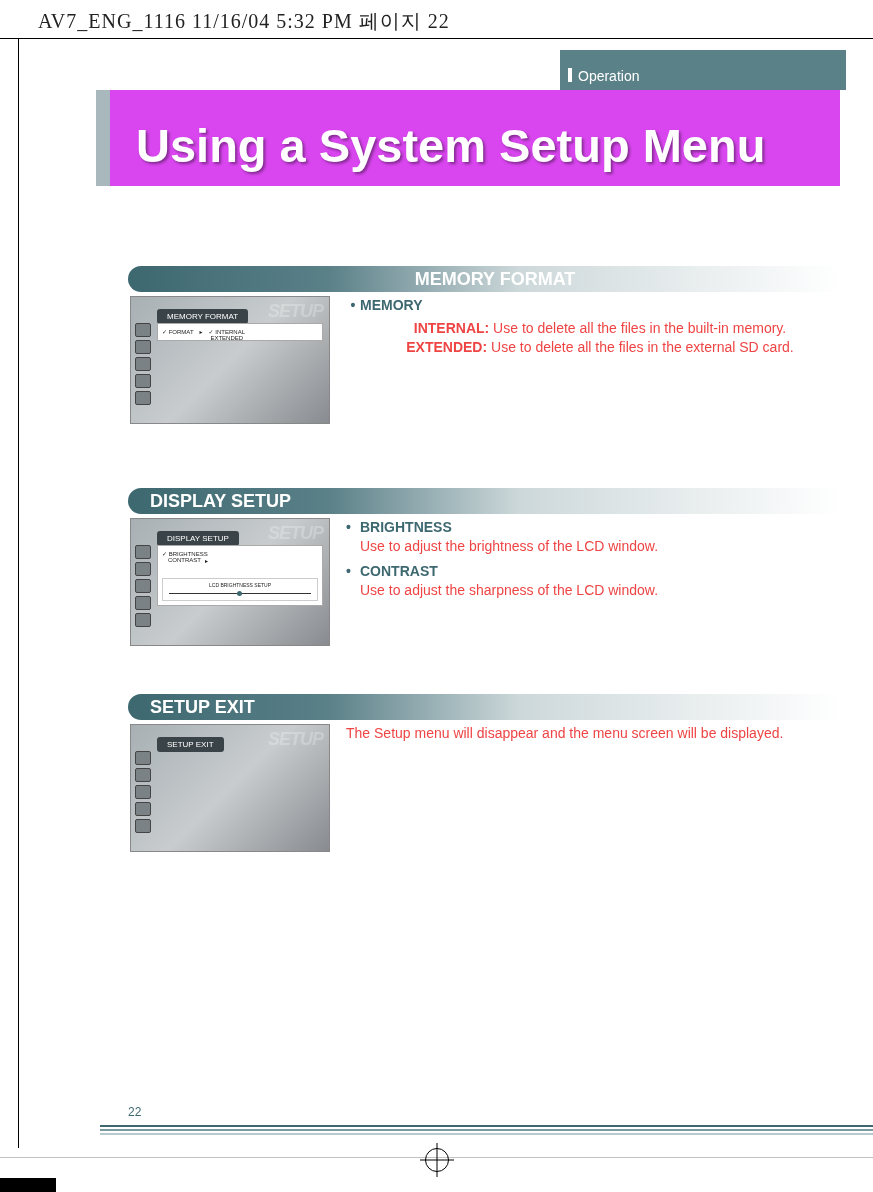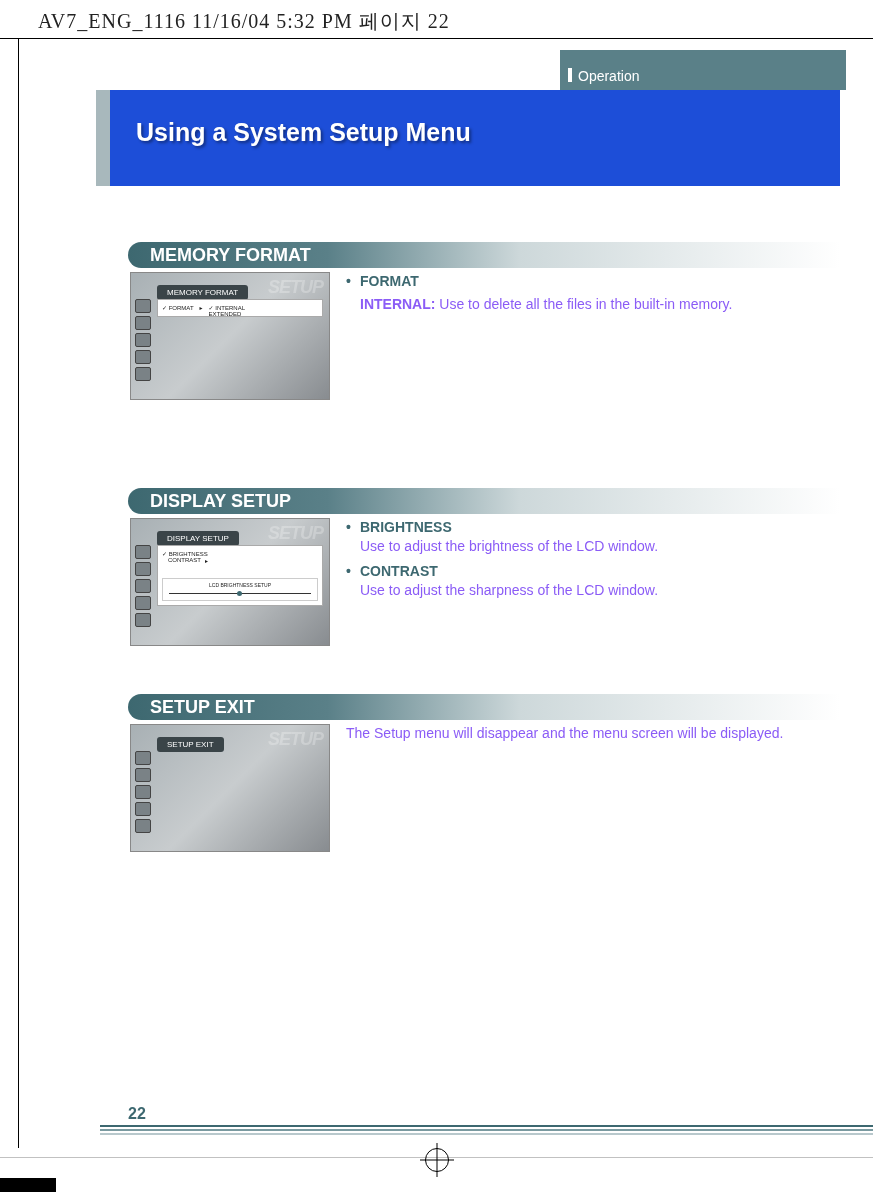--- a/index.html
+++ b/index.html
@@ -62,42 +62,42 @@
     width: 4px;
     height: 14px;
     background: #fff;
   }
   .title-banner {
     position: absolute;
     left: 60px;
     top: 40px;
     width: 730px;
     height: 96px;
-    background: #1d4ed8;
+    background: #d946ef;
     color: #fff;
-    font-size: 25px;
+    font-size: 47px;
     font-weight: bold;
     padding: 28px 0 0 26px;
     text-shadow: 2px 2px 3px rgba(0,0,0,0.4);
   }
   .title-left-bar {
     position: absolute;
     left: 46px;
     top: 40px;
     width: 14px;
     height: 96px;
     background: #a8b8bc;
   }
   
   .section {
     position: absolute;
     left: 78px;
     width: 712px;
   }
-  .section-1 { top: 192px; }
+  .section-1 { top: 216px; text-align: center; }
   .section-2 { top: 438px; }
   .section-3 { top: 644px; }
   .section-header {
     position: relative;
     height: 26px;
     width: 712px;
     background: linear-gradient(to right, #3d6870 0%, #5a8088 28%, #cdd8da 55%, #fff 100%);
     border-radius: 13px 0 0 13px;
     color: #fff;
     font-size: 18px;
@@ -206,29 +206,29 @@
   .dot {
     color: #3d6870;
     font-weight: bold;
     width: 14px;
     flex: 0 0 14px;
   }
   .term {
     color: #3d6870;
     font-weight: bold;
   }
-  .body-text { color: #8b5cf6; }
+  .body-text { color: #ef4444; }
   
   .page-num {
     position: absolute;
     left: 78px;
     top: 1055px;
     color: #3d6870;
-    font-size: 16px;
-    font-weight: bold;
+    font-size: 12px;
+    font-weight: normal;
   }
   .footer-lines {
     position: absolute;
     left: 50px;
     top: 1075px;
     width: 790px;
   }
   .fl {
     height: 2px;
     margin-bottom: 2px;
@@ -310,24 +310,25 @@
             <span style="display:flex;flex-direction:column;">
               <span>✓ INTERNAL</span>
               <span>EXTENDED</span>
             </span>
           </div>
         </div>
       </div>
       <div class="desc">
         <div class="bullet">
           <span class="dot">•</span>
-          <span class="term">FORMAT</span>
+          <span class="term">MEMORY</span>
         </div>
         <div style="padding-left:14px;">
           <span class="body-text"><b>INTERNAL:</b><span> Use to delete all the files in the built-in memory.</span></span><br>
+          <span class="body-text"><b>EXTENDED:</b><span> Use to delete all the files in the external SD card.</span></span>
         </div>
       </div>
     </div>
   </div>
 
   <div class="section section-2">
     <div class="section-header">DISPLAY SETUP</div>
     <div class="section-body">
       <div class="thumb">
         <div class="thumb-bg-label">SETUP</div>

